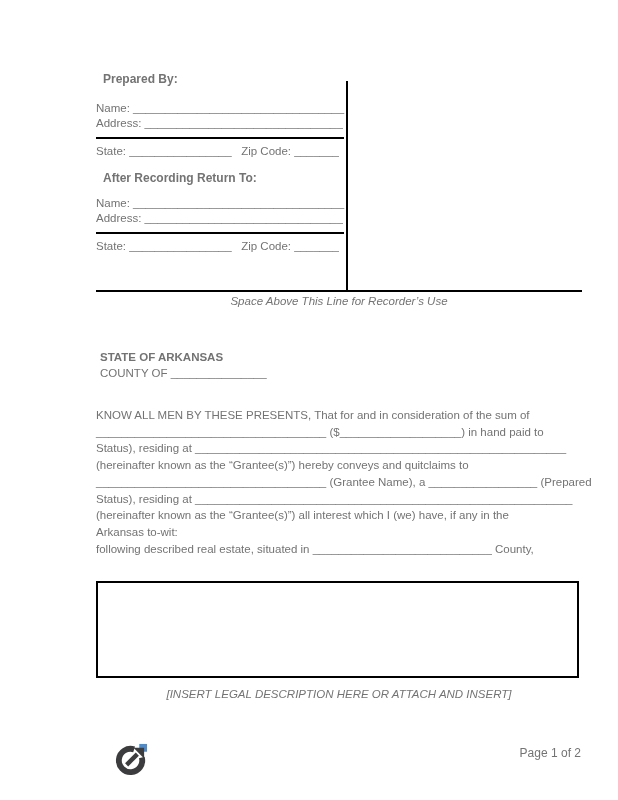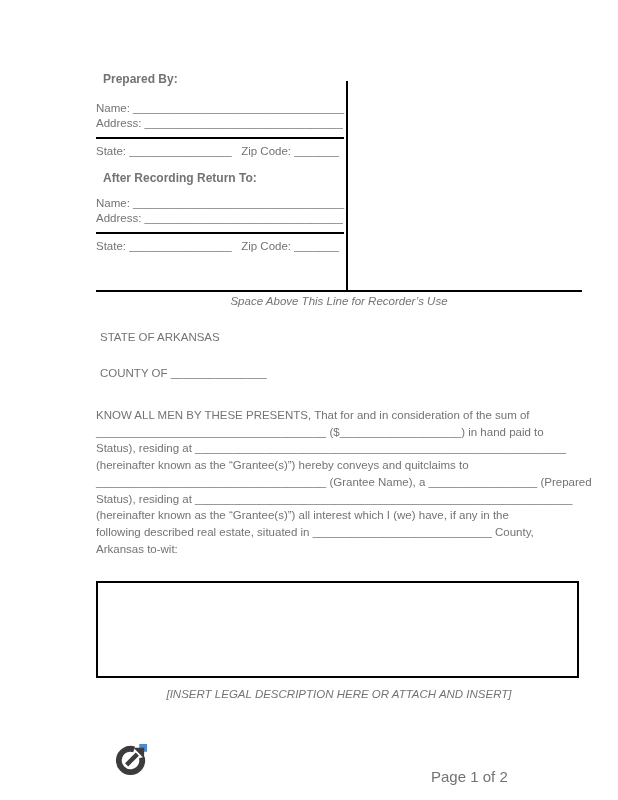--- a/index.html
+++ b/index.html
@@ -25,31 +25,31 @@
   #ret-addr    { left:62px;  top:212px; }
   #ret-rule    { left:62px;  top:232px; width:248px; }
   #ret-state   { left:62px;  top:240px; }
 
   #vline { left:312px; top:81px; width:2px; height:210px; background:#000000; }
   #hline { left:62px;  top:290px; width:486px; }
 
   #recorder-note { left:62px; top:295px; width:486px; font-size:11.5px; }
   #deed-title    { left:62px; top:319px; width:486px; font-weight:bold; font-size:15.5px; letter-spacing:0.2px; }
 
-  #state-line  { left:66px; top:331px; }
+  #state-line  { left:66px; top:351px;font-weight:bold; }
   #county-line { left:66px; top:367px; }
 
   #deed-body { left:62px; top:407px; width:502px; font-size:11.5px; line-height:16.7px; }
   #deed-body div { white-space:pre; }
 
   #legal-box   { left:62px; top:581px; width:479px; height:93px; border:2px solid #000000; background:#ffffff; }
   #insert-note { left:62px; top:688px; width:486px; font-size:11.5px; }
 
   #logo     { left:80px;  top:742px; width:35px; height:35px; }
-  #page-num { left:397px; top:768px; width:150px; font-size:15px; }
+  #page-num { left:397px; top:746px; width:150px; text-align:right; font-size:12px; }
 </style>
 </head>
 <body>
 
 <div class="sheet">
 
   <div class="abs head" id="prep-head">Prepared By:</div>
   <div class="abs row" id="prep-name">Name: _________________________________</div>
   <div class="abs row" id="prep-addr">Address: _______________________________</div>
   <div class="abs rule" id="prep-rule"></div>
@@ -70,22 +70,22 @@
   <div class="abs row" id="county-line">COUNTY OF _______________</div>
 
   <div class="abs" id="deed-body">
     <div>KNOW ALL MEN BY THESE PRESENTS, That for and in consideration of the sum of</div>
     <div>____________________________________ ($___________________) in hand paid to</div>
     <div>Status), residing at __________________________________________________________</div>
     <div>(hereinafter known as the “Grantee(s)”) hereby conveys and quitclaims to</div>
     <div>____________________________________ (Grantee Name), a _________________ (Prepared</div>
     <div>Status), residing at ___________________________________________________________</div>
     <div>(hereinafter known as the “Grantee(s)”) all interest which I (we) have, if any in the</div>
+    <div>Arkansas to-wit:</div>
     <div>following described real estate, situated in ____________________________ County,</div>
-    <div>Arkansas to-wit:</div>
   </div>
 
   <div class="abs" id="legal-box"></div>
   <div class="abs center italic" id="insert-note">[INSERT LEGAL DESCRIPTION HERE OR ATTACH AND INSERT]</div>
 
   <div class="abs" id="logo">
     <svg width="35" height="35" viewBox="0 0 36 36" aria-hidden="true">
       <rect x="26" y="2" width="8" height="8" fill="#4f8bc9"></rect>
       <polygon points="20,6 31,6 31,17" fill="#3c3c3e"></polygon>
       <path d="M 20.7 7.6 A 12 12 0 1 0 28.6 15.9" fill="none" stroke="#3c3c3e" stroke-width="6"></path>

